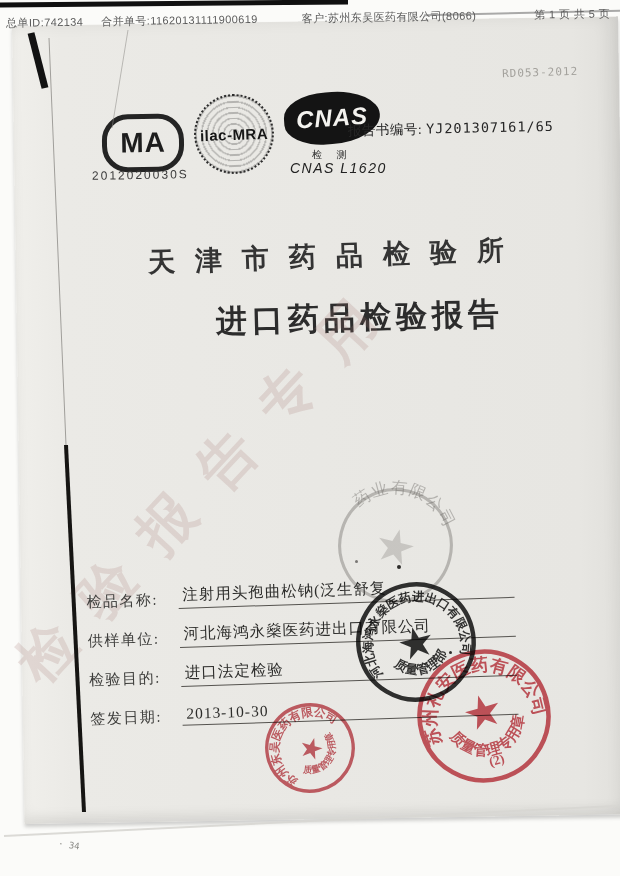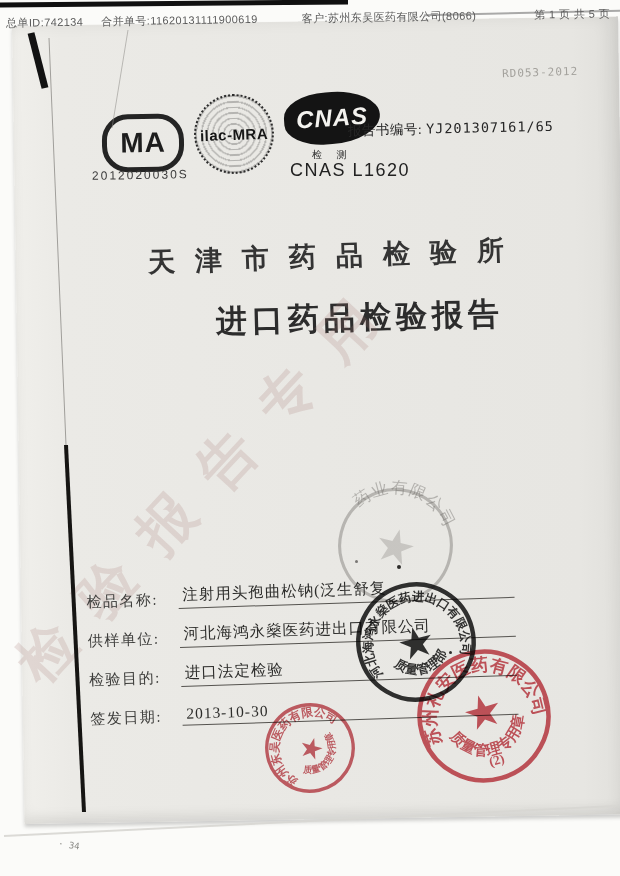--- a/index.html
+++ b/index.html
@@ -55,21 +55,21 @@
     font-weight:bold;font-size:15px;color:#161616;letter-spacing:.5px;
     text-shadow:0 0 2px #e9e8e4,0 0 2px #e9e8e4;
   }
   .cnas-blob{
     position:absolute;left:284px;top:92px;width:96px;height:52px;background:#141414;
     border-radius:48% 52% 55% 45%;display:flex;align-items:center;justify-content:center;
     color:#f4f3ef;font-weight:bold;font-style:italic;font-size:24px;letter-spacing:1px;
     transform:rotate(-4deg);
   }
   .cnas-sub{position:absolute;left:312px;top:148px;font-size:10px;color:#2e2e2e;letter-spacing:6px;}
-  .cnas-code{position:absolute;left:290px;top:160px;font-size:18px;color:#222;letter-spacing:1.5px;}
+  .cnas-code{position:absolute;left:290px;top:160px;font-size:14px;color:#222;letter-spacing:1.5px;font-style:italic;}
   .report-no{
     position:absolute;left:348px;top:120px;font-size:13.5px;color:#262626;
     transform:rotate(-1.2deg);white-space:nowrap;letter-spacing:.5px;
   }
   .report-no .num{letter-spacing:1px;}
 
   
   .title{
     position:absolute;left:148px;top:238px;font-size:27px;font-weight:600;color:#343434;
     letter-spacing:20px;white-space:nowrap;transform:rotate(-2deg);

